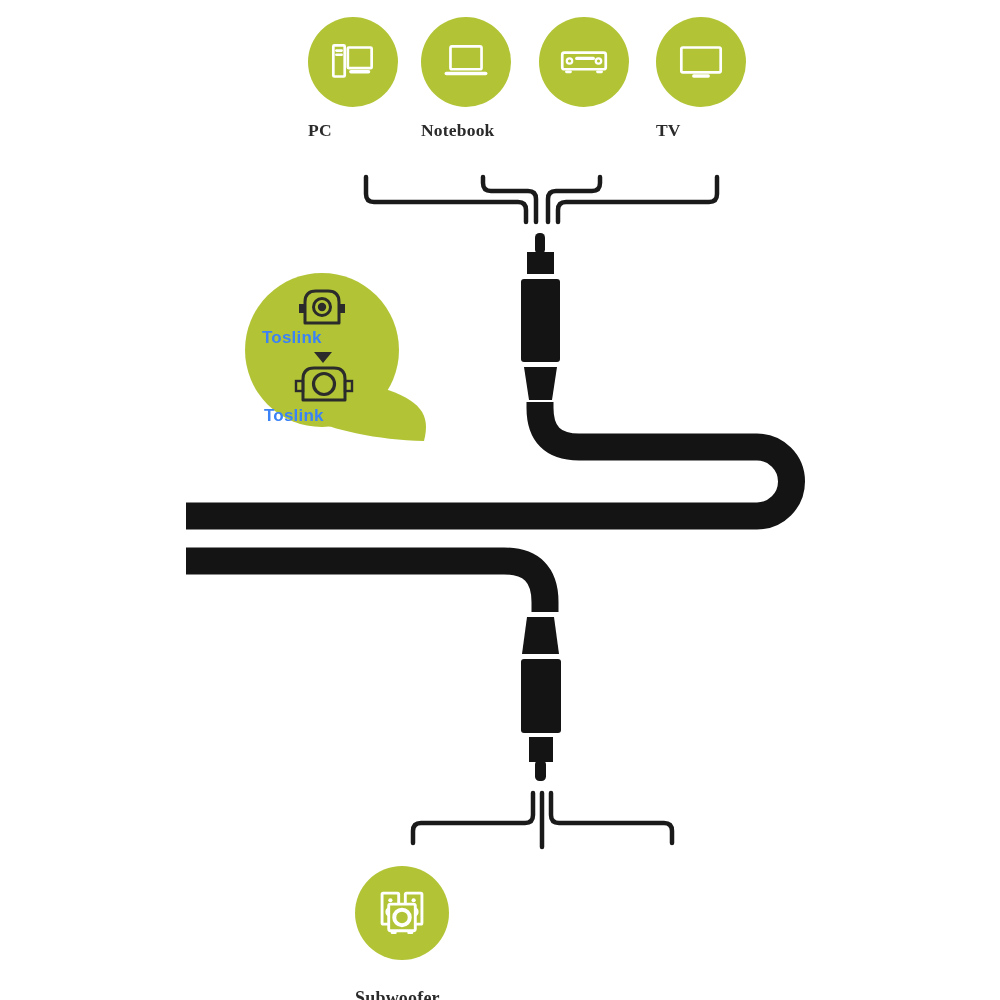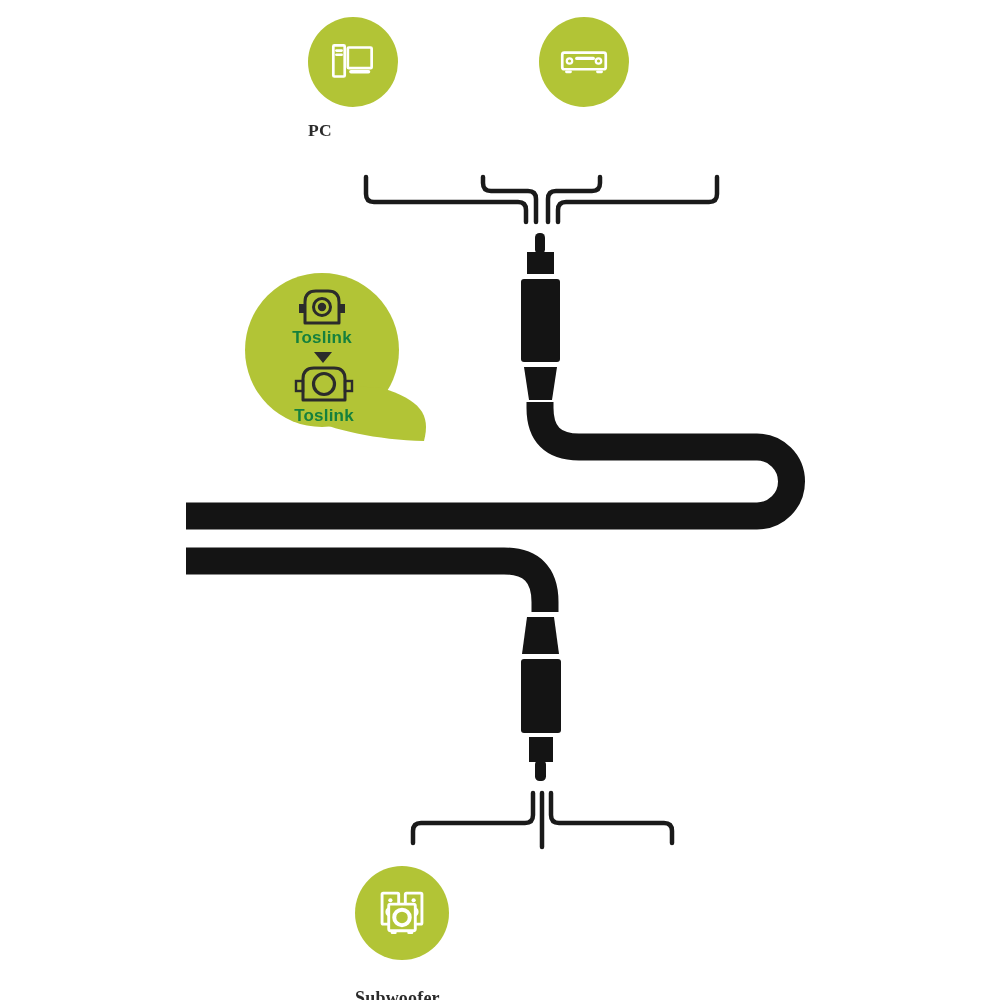--- a/index.html
+++ b/index.html
@@ -22,22 +22,22 @@
   }
   .device.bottom .dev-label{margin-top:27px;font-size:18px;}
   .d-pc{left:308px;top:17px;}
   .d-notebook{left:421px;top:17px;}
   .d-internet{left:539px;top:17px;}
   .d-tv{left:656px;top:17px;}
   .d-subwoofer{left:355px;top:866px;}
   .d-speaker{left:479px;top:866px;}
   .d-amplifier{left:603px;top:866px;}
   .toslink-label{
-    position:absolute;width:120px;text-align:center;font-size:17px;
-    font-weight:700;color:#15803d;letter-spacing:0.2px;
+    position:absolute;width:120px;text-align:left;font-size:17px;
+    font-weight:700;color:#3b82f6;letter-spacing:0.2px;
   }
   .toslink-top{left:262px;top:328px;}
   .toslink-bottom{left:264px;top:406px;}
   .icon-stroke{stroke:#ffffff;fill:none;stroke-width:2.6;stroke-linecap:round;stroke-linejoin:round;}
 </style>
 </head>
 <body>
 
 <div class="canvas">
 
@@ -109,36 +109,58 @@
           <line x1="12" y1="17" x2="17" y2="17"></line>
           <line x1="12" y1="21" x2="17" y2="21"></line>
           <rect x="23" y="14" width="23" height="20" rx="1"></rect>
           <line x1="26" y1="37.5" x2="43" y2="37.5" stroke-width="3.4"></line>
         </g>
       </svg>
     </div>
     <div class="dev-label">PC</div>
   </div>
 
+  <div class="device d-notebook">
+    <div class="circle">
+      <svg viewBox="0 0 56 56">
+        <g class="icon-stroke">
+          <rect x="13" y="13" width="30" height="22" rx="1.5"></rect>
+          <line x1="9" y1="39" x2="47" y2="39" stroke-width="3.4"></line>
+        </g>
+      </svg>
+    </div>
+    <div class="dev-label">Notebook</div>
+  </div>
 
   <div class="device d-internet">
     <div class="circle">
       <svg viewBox="0 0 56 56">
         <g class="icon-stroke">
           <rect x="7" y="19" width="42" height="16" rx="2"></rect>
           <circle cx="14" cy="27" r="2.6" stroke-width="2.2"></circle>
           <circle cx="42" cy="27" r="2.6" stroke-width="2.2"></circle>
           <line x1="21" y1="24.5" x2="37" y2="24.5" stroke-width="3.2"></line>
           <line x1="11" y1="37.5" x2="15" y2="37.5" stroke-width="2.6"></line>
           <line x1="41" y1="37.5" x2="45" y2="37.5" stroke-width="2.6"></line>
         </g>
       </svg>
     </div>
   </div>
 
+  <div class="device d-tv">
+    <div class="circle">
+      <svg viewBox="0 0 56 56">
+        <g class="icon-stroke">
+          <rect x="9" y="14" width="38" height="24" rx="1.5"></rect>
+          <line x1="21" y1="41.5" x2="35" y2="41.5" stroke-width="3.2"></line>
+        </g>
+      </svg>
+    </div>
+    <div class="dev-label">TV</div>
+  </div>
 
   <div class="device bottom d-subwoofer">
     <div class="circle">
       <svg viewBox="0 0 56 56">
         <g class="icon-stroke">
           <rect x="10" y="10" width="15" height="28" rx="1"></rect>
           <rect x="31" y="10" width="15" height="28" rx="1"></rect>
           <circle cx="17.5" cy="16.5" r="1.9" fill="#ffffff" stroke="none"></circle>
           <circle cx="38.5" cy="16.5" r="1.9" fill="#ffffff" stroke="none"></circle>
           <circle cx="17.5" cy="27" r="3.4" stroke-width="2.2"></circle>

